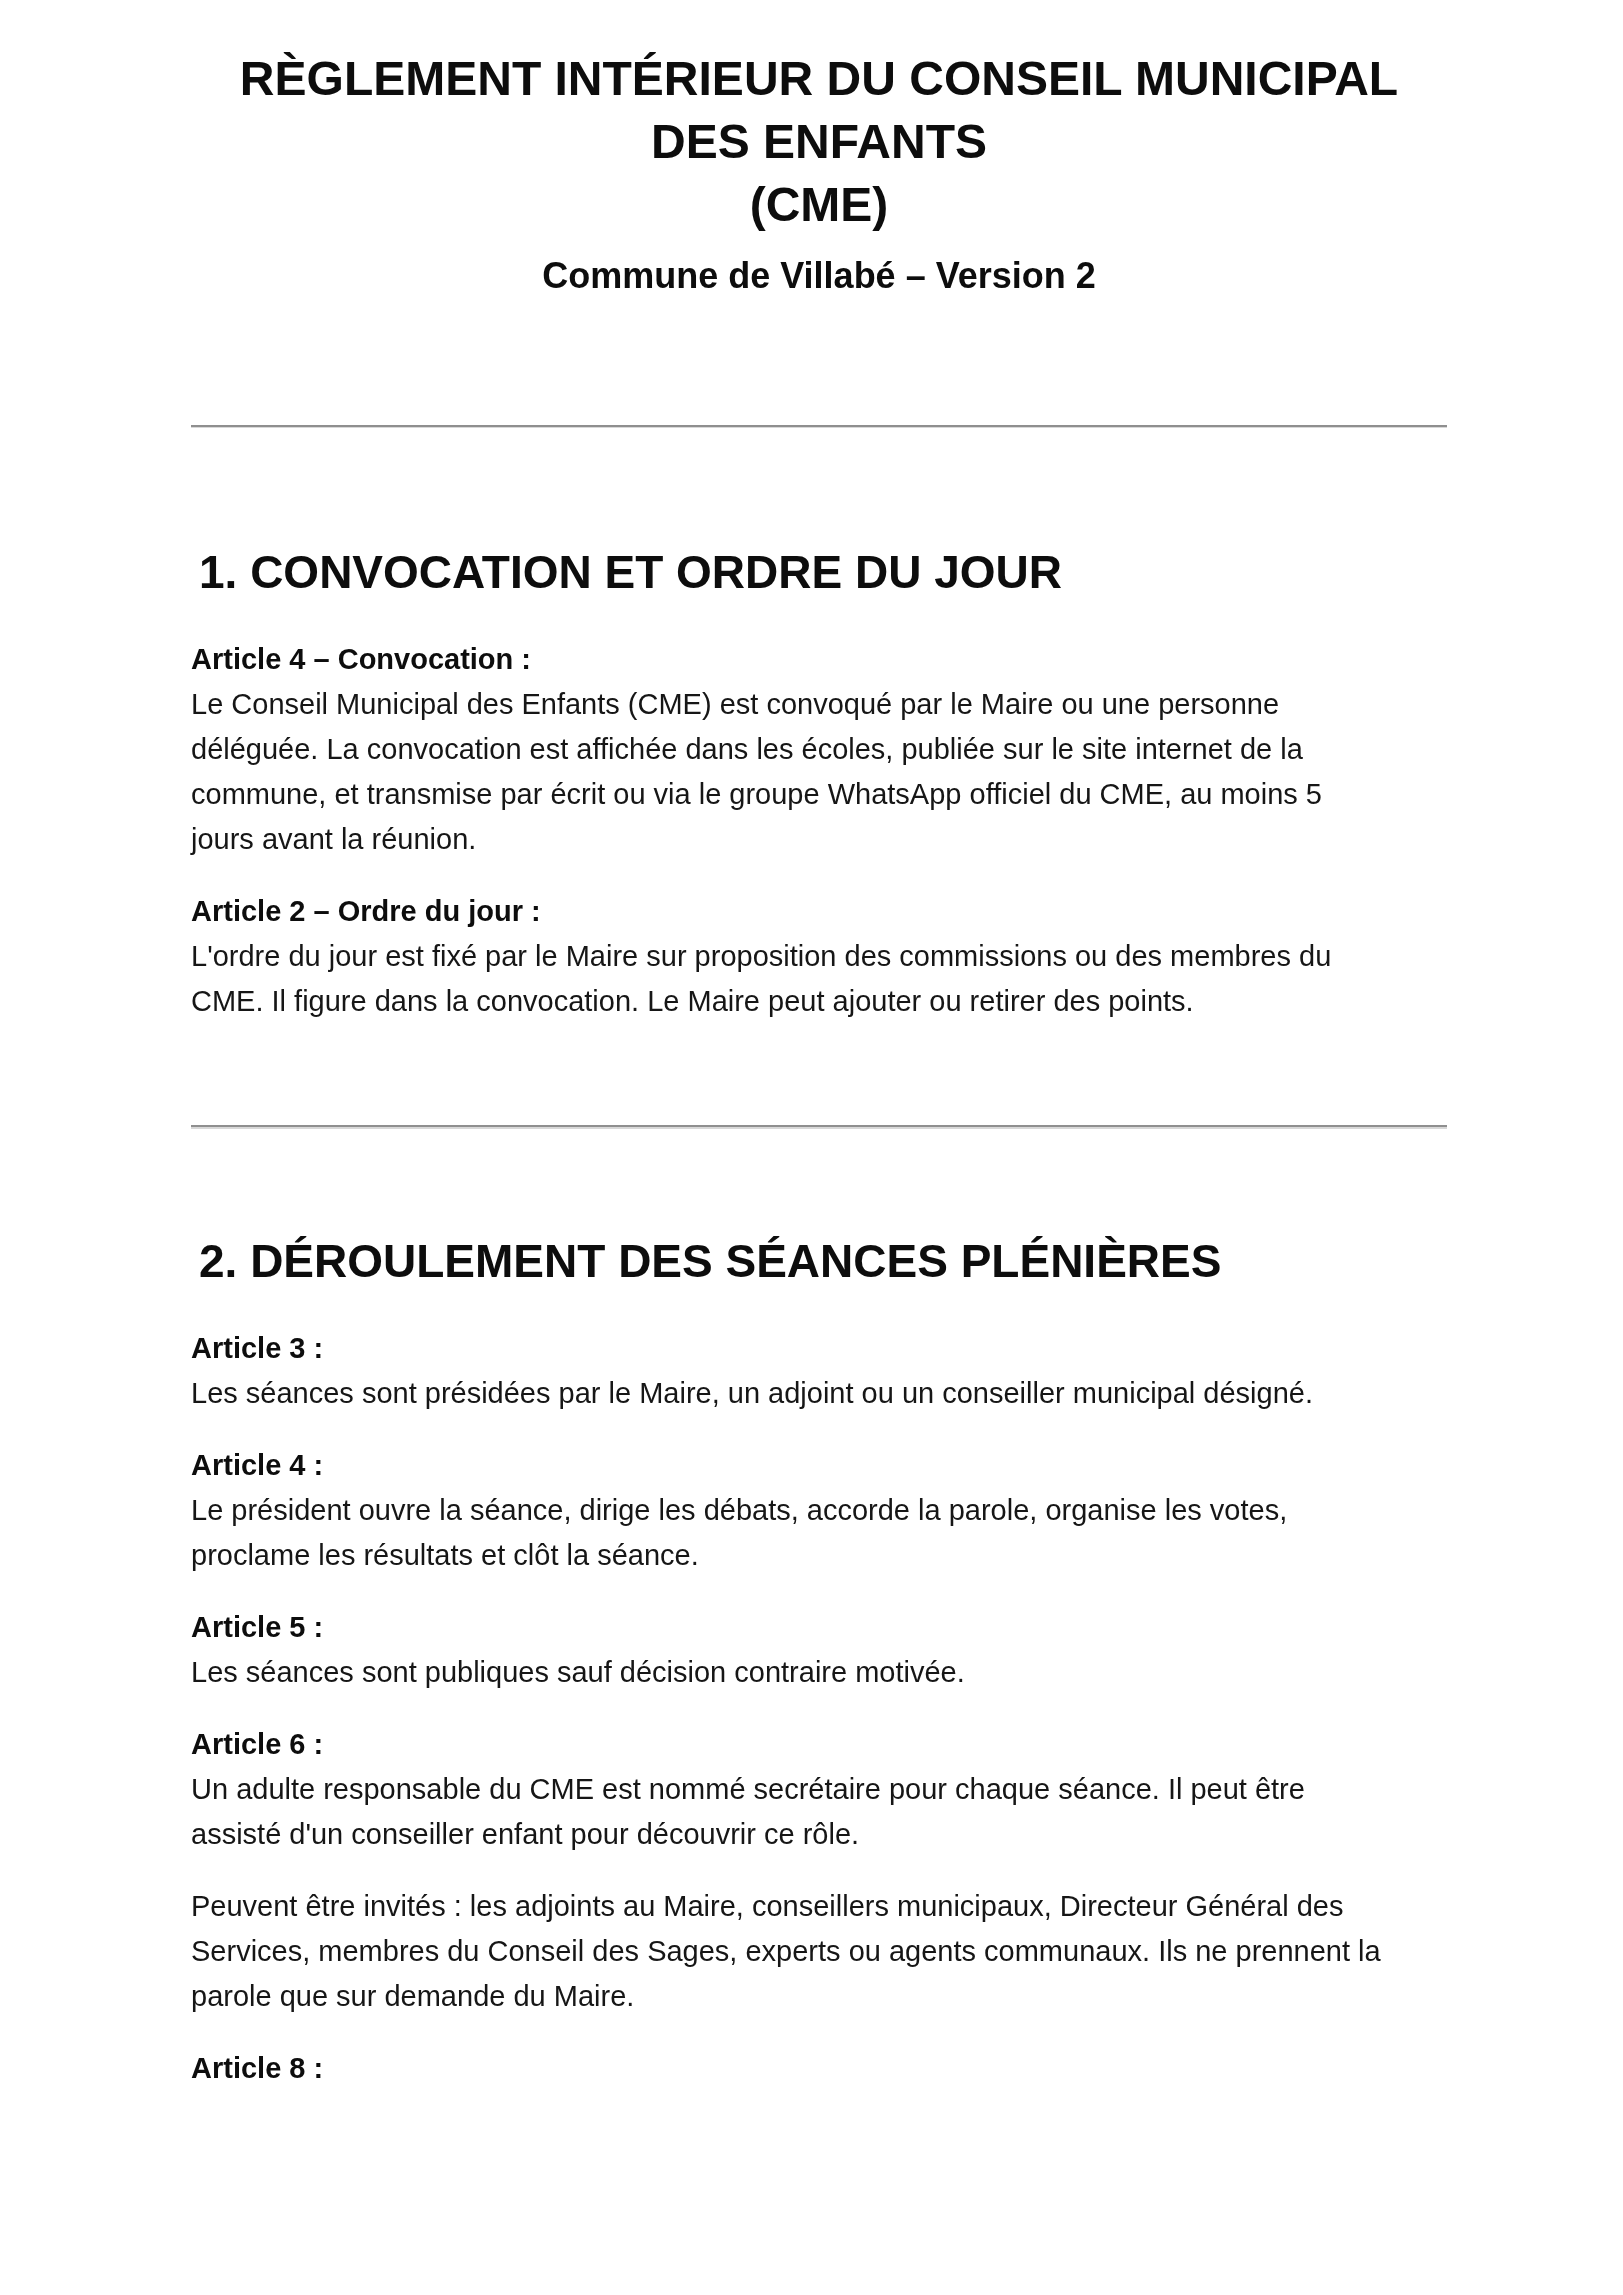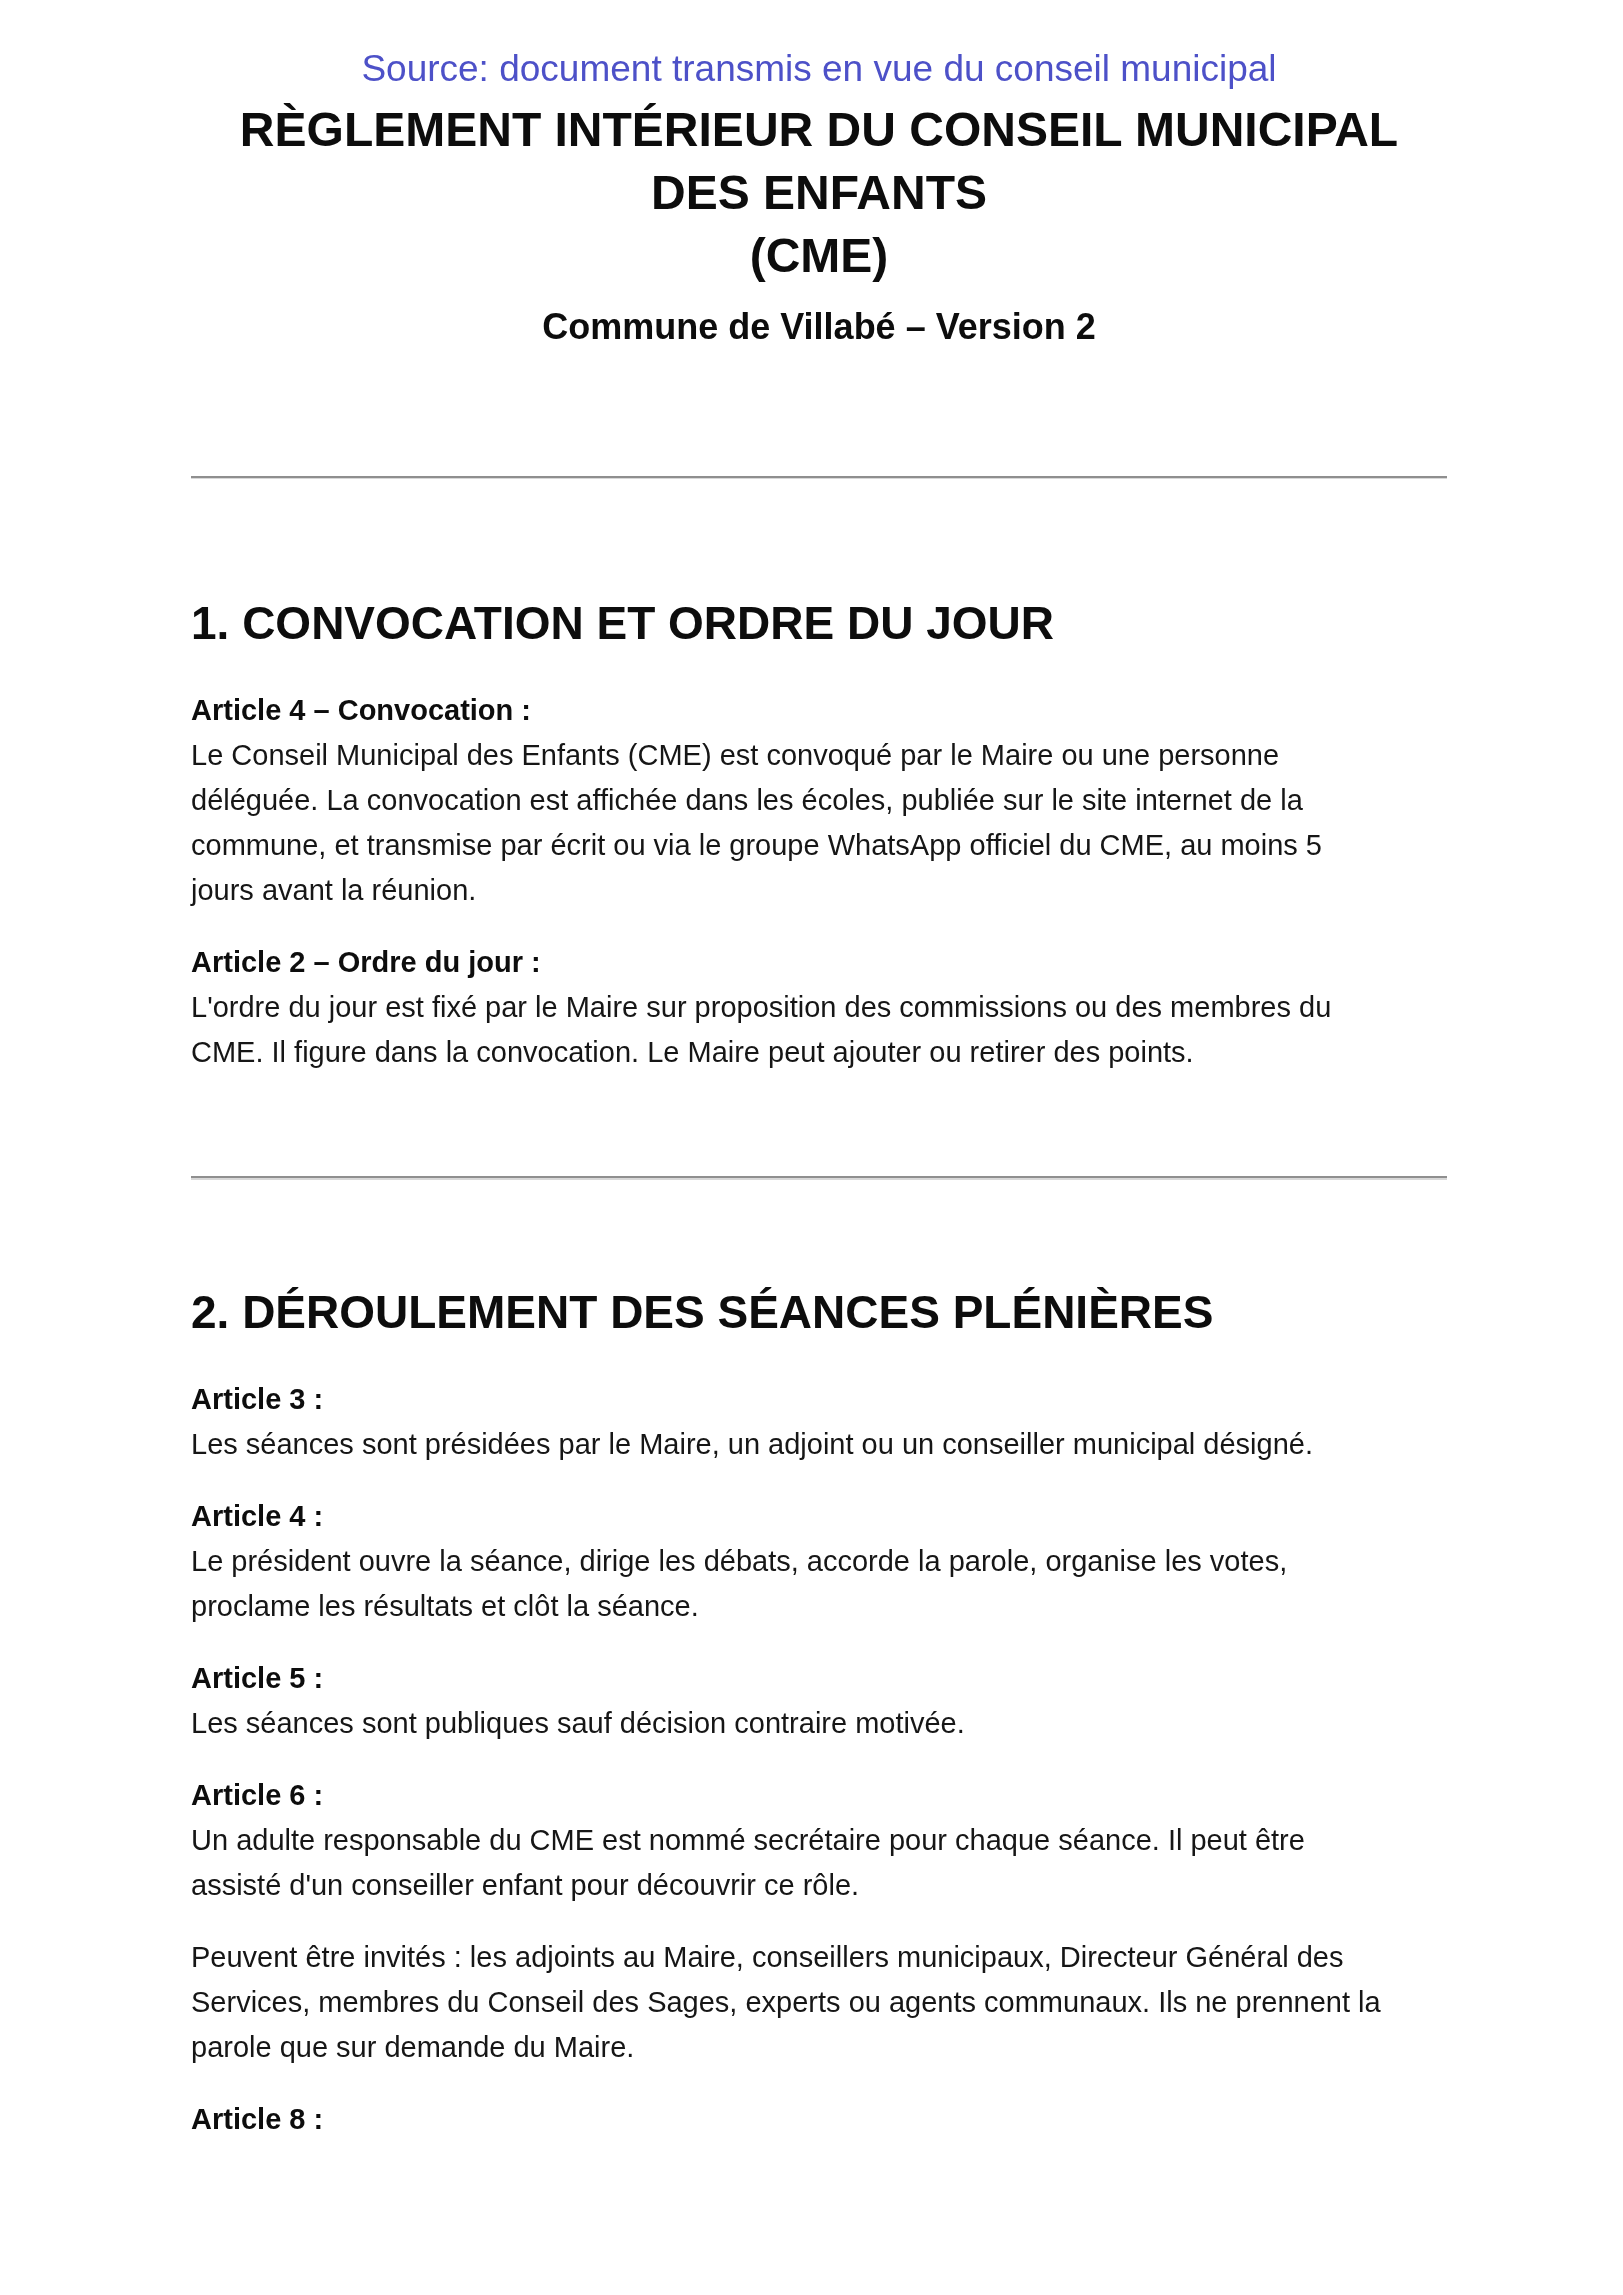--- a/index.html
+++ b/index.html
@@ -48,21 +48,21 @@
     border: 0;
     background: linear-gradient(to bottom, #8f8f8f 0 1.7px, #d8d8d8 1.7px 3.4px);
   }
   .rule--1 { margin: 127px 0 0 0; }
   .rule--2 { margin: 101px 0 0 0; }
   .section-heading {
     font-size: 46px;
     line-height: 52px;
     font-weight: 700;
     color: #0d0d0d;
-    margin: 118px 0 39px 0;
+    margin: 118px 0 39px 8px;
   }
   .section--2 .section-heading { margin-top: 106px; }
   .article {
     font-size: 29px;
     line-height: 45px;
     margin: 0 0 27px 0;
     color: #161616;
   }
   .article-label {
     display: block;
@@ -71,21 +71,20 @@
   }
   .article-text {
     white-space: pre-line;
   }
 </style>
 </head>
 <body>
 
 <div class="page">
 
-  <p class="source">Source: document transmis en vue du conseil municipal</p>
 
   <h1 class="doc-title">
     <span class="doc-title-line">RÈGLEMENT INTÉRIEUR DU CONSEIL MUNICIPAL DES ENFANTS</span>
     <span class="doc-title-line">(CME)</span>
   </h1>
 
   <h2 class="subtitle">Commune de Villabé – Version 2</h2>
 
   <div class="rule rule--1"></div>
 

